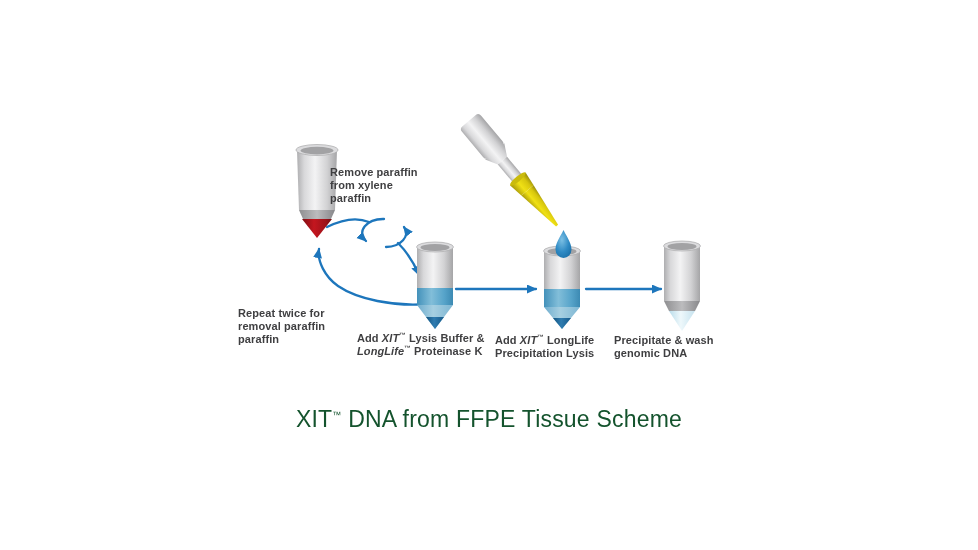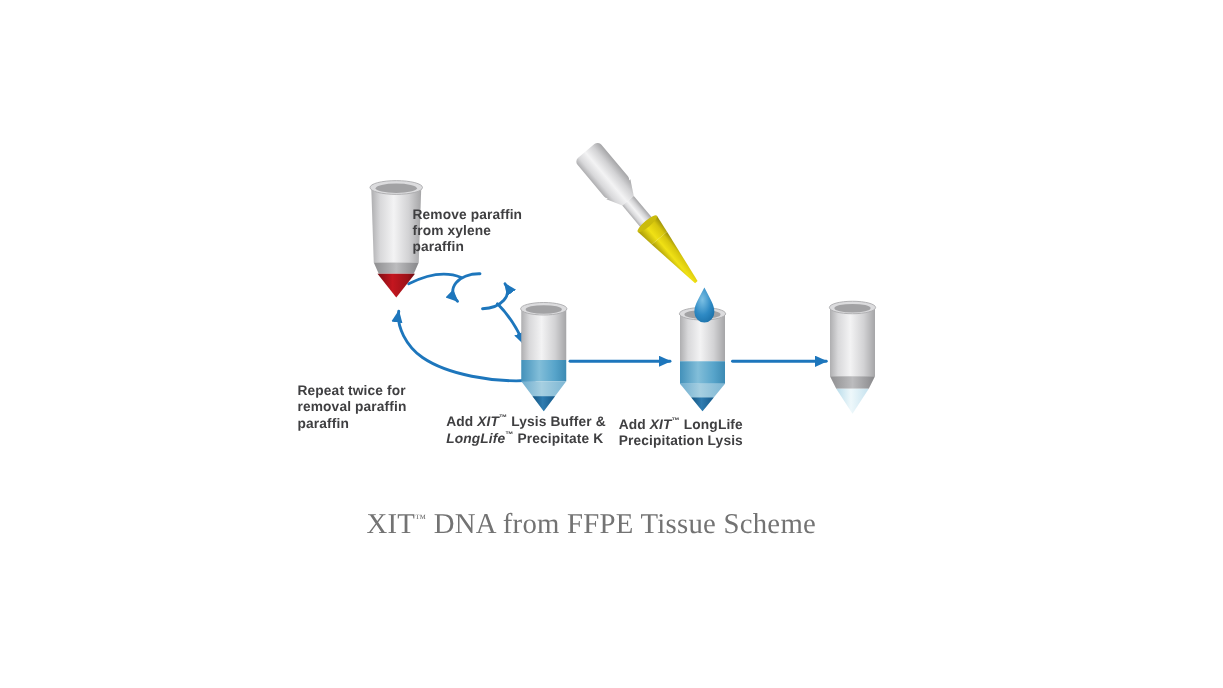--- a/index.html
+++ b/index.html
@@ -8,22 +8,22 @@
     font-family:"Liberation Sans", sans-serif;overflow:hidden;
   }
   #art{position:absolute;left:0;top:0;}
   .note,.lbl{
     position:absolute;text-align:left;color:#3f3f41;
     font-size:11px;line-height:13px;font-weight:600;letter-spacing:.1px;
   }
   .it{font-style:italic;}
   sup.tm{font-size:6.5px;line-height:0;vertical-align:super;font-weight:600;}
   #title{
-    position:absolute;left:228px;top:406px;width:490px;text-align:center;
-    color:#737373;font-size:23px;font-weight:400;letter-spacing:.2px;font-family:Liberation Serif, serif;
+    position:absolute;left:244px;top:406px;width:490px;text-align:center;
+    color:#14532d;font-size:23px;font-weight:400;letter-spacing:.2px;
   }
   #title sup.tm{font-size:9px;font-weight:400;}
 </style>
 </head>
 <body>
 
 <div id="stage">
 
   <svg id="art" width="978" height="550" viewBox="0 0 978 550">
     <defs>
@@ -145,26 +145,30 @@
   </div>
 
   <div class="note" style="left:238px;top:261px;width:115px;margin-top:46px;">
     <span>Repeat twice for</span><br>
     <span>removal paraffin</span><br>
     <span>paraffin</span>
   </div>
 
   <div class="lbl" style="left:357px;top:332px;width:156px;">
     <span>Add </span><span class="it">XIT</span><sup class="tm">™</sup><span> Lysis Buffer &amp;</span><br>
-    <span class="it">LongLife</span><sup class="tm">™</sup><span> Precipitate K</span>
+    <span class="it">LongLife</span><sup class="tm">™</sup><span> Proteinase K</span>
   </div>
 
   <div class="lbl" style="left:495px;top:334px;width:135px;">
     <span>Add </span><span class="it">XIT</span><sup class="tm">™</sup><span> LongLife</span><br>
     <span>Precipitation Lysis</span>
   </div>
 
+  <div class="lbl" style="left:614px;top:334px;width:136px;">
+    <span>Precipitate &amp; wash</span><br>
+    <span>genomic DNA</span>
+  </div>
 
   <div id="title">
     <span>XIT</span><sup class="tm">™</sup><span> DNA from FFPE Tissue Scheme</span>
   </div>
 
 </div>
 
 </body></html>

